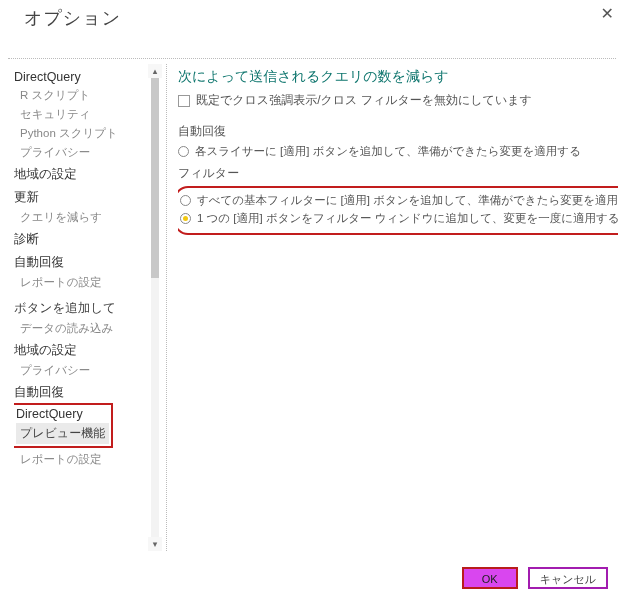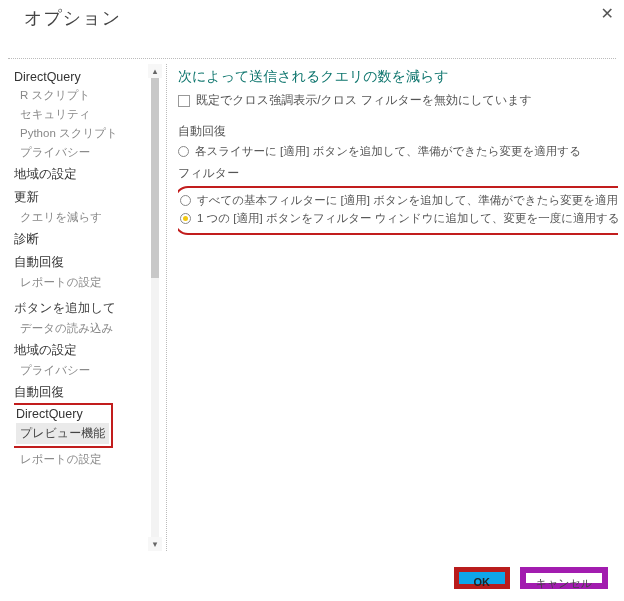--- a/index.html
+++ b/index.html
@@ -215,28 +215,28 @@
   .btn {
     min-width: 56px;
     height: 22px;
     font-size: 11px;
     text-align: center;
     line-height: 20px;
     cursor: pointer;
     padding: 0 10px;
   }
   .btn-ok {
-    background: #0ea5e9;
-    border: 5px solid #b91c1c;
+    background: #d946ef;
+    border: 2px solid #b91c1c;
     color: #222;
-    font-weight: 700;
+    font-weight: 400;
   }
   .btn-cancel {
     background: #fff;
-    border: 6px solid #a21caf;
+    border: 2px solid #a21caf;
     color: #444;
   }
 </style>
 </head>
 <body>
 
 <div class="close-icon">✕</div>
 
 <div class="title">オプション</div>
 

